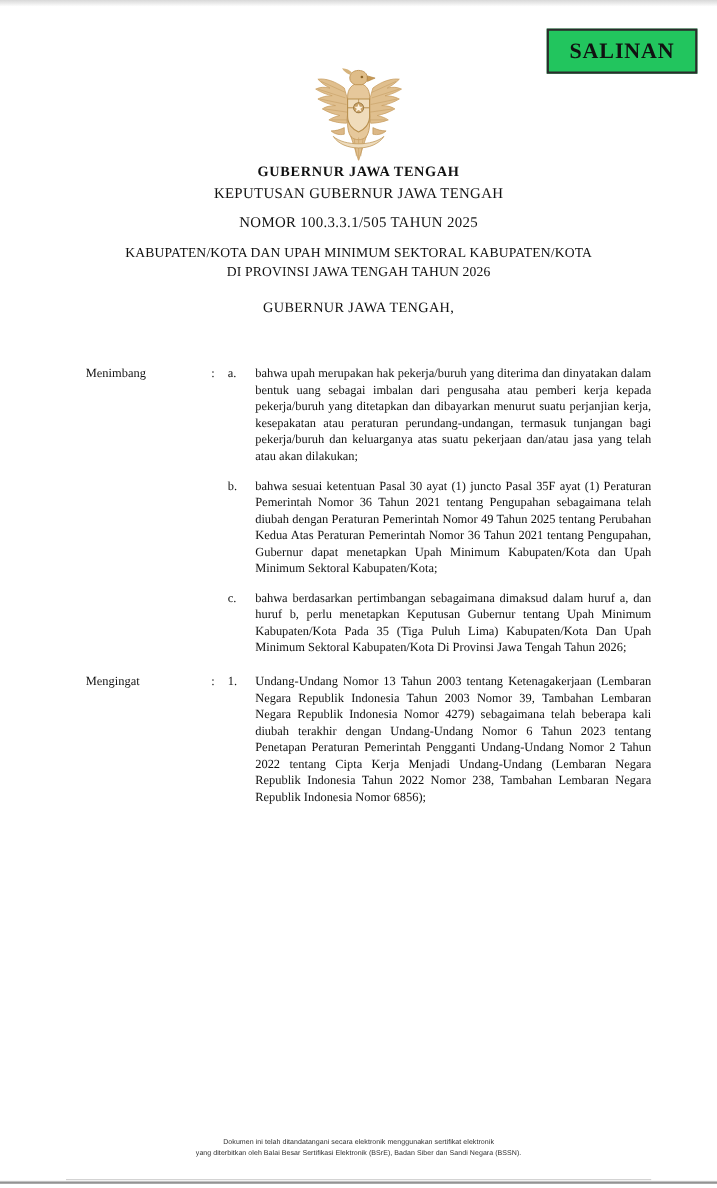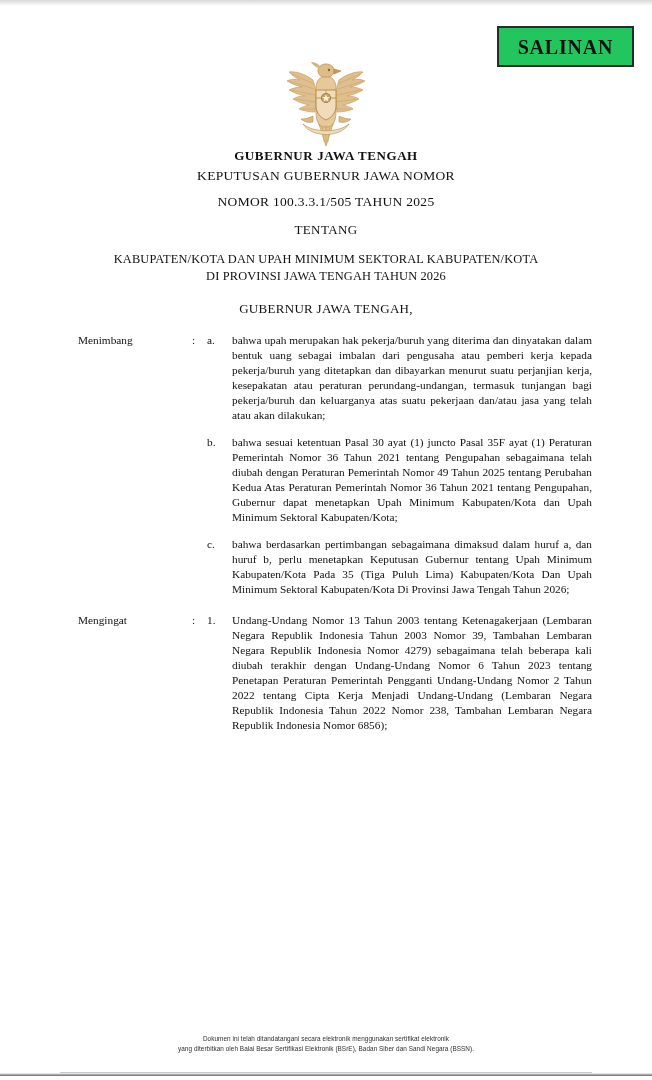--- a/index.html
+++ b/index.html
@@ -265,23 +265,22 @@
         <path d="M30 62 C26 64 22 65 18 65 C21 68 26 69 30 68 Z" fill="#dcb887" stroke="#bd9150" stroke-width="0.6"></path>
         <path d="M56 62 C60 64 64 65 68 65 C65 68 60 69 56 68 Z" fill="#dcb887" stroke="#bd9150" stroke-width="0.6"></path>
 
         <path d="M20 70 C30 79 56 79 66 70 C57 84 29 84 20 70 Z" fill="#eedcbd" stroke="#bf9758" stroke-width="0.7"></path>
       </g>
     </svg>
   </div>
 
   <div class="heading">
     <div class="h-gubernur-bold">GUBERNUR JAWA TENGAH</div>
-    <div class="h-keputusan">KEPUTUSAN GUBERNUR JAWA NOMOR</div>
+    <div class="h-keputusan">KEPUTUSAN GUBERNUR JAWA TENGAH</div>
     <div class="h-nomor">NOMOR 100.3.3.1/505 TAHUN 2025</div>
-    <div class="h-tentang">TENTANG</div>
     <div class="h-title">
       <span>KABUPATEN/KOTA DAN UPAH MINIMUM SEKTORAL KABUPATEN/KOTA</span>
       <span>DI PROVINSI JAWA TENGAH TAHUN 2026</span>
     </div>
     <div class="h-gubernur-sign">GUBERNUR JAWA TENGAH,</div>
   </div>
 
   <div class="body-block">
 
     <div class="clause-row">

